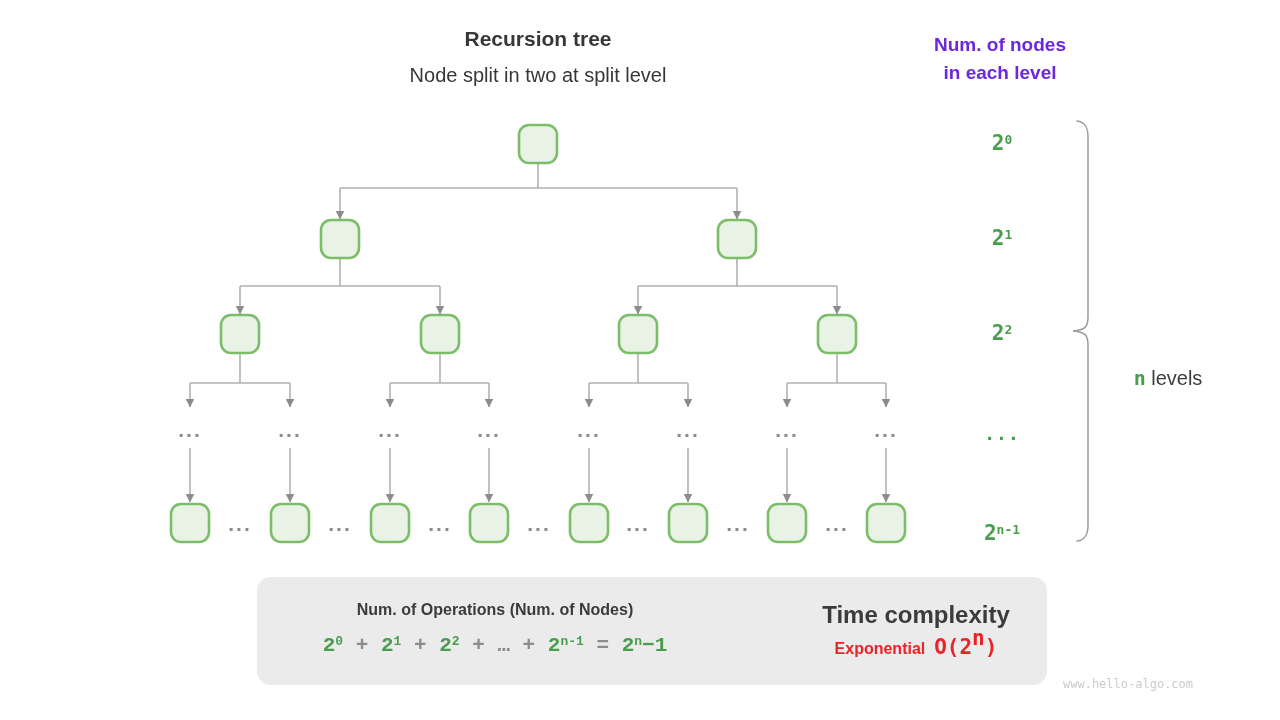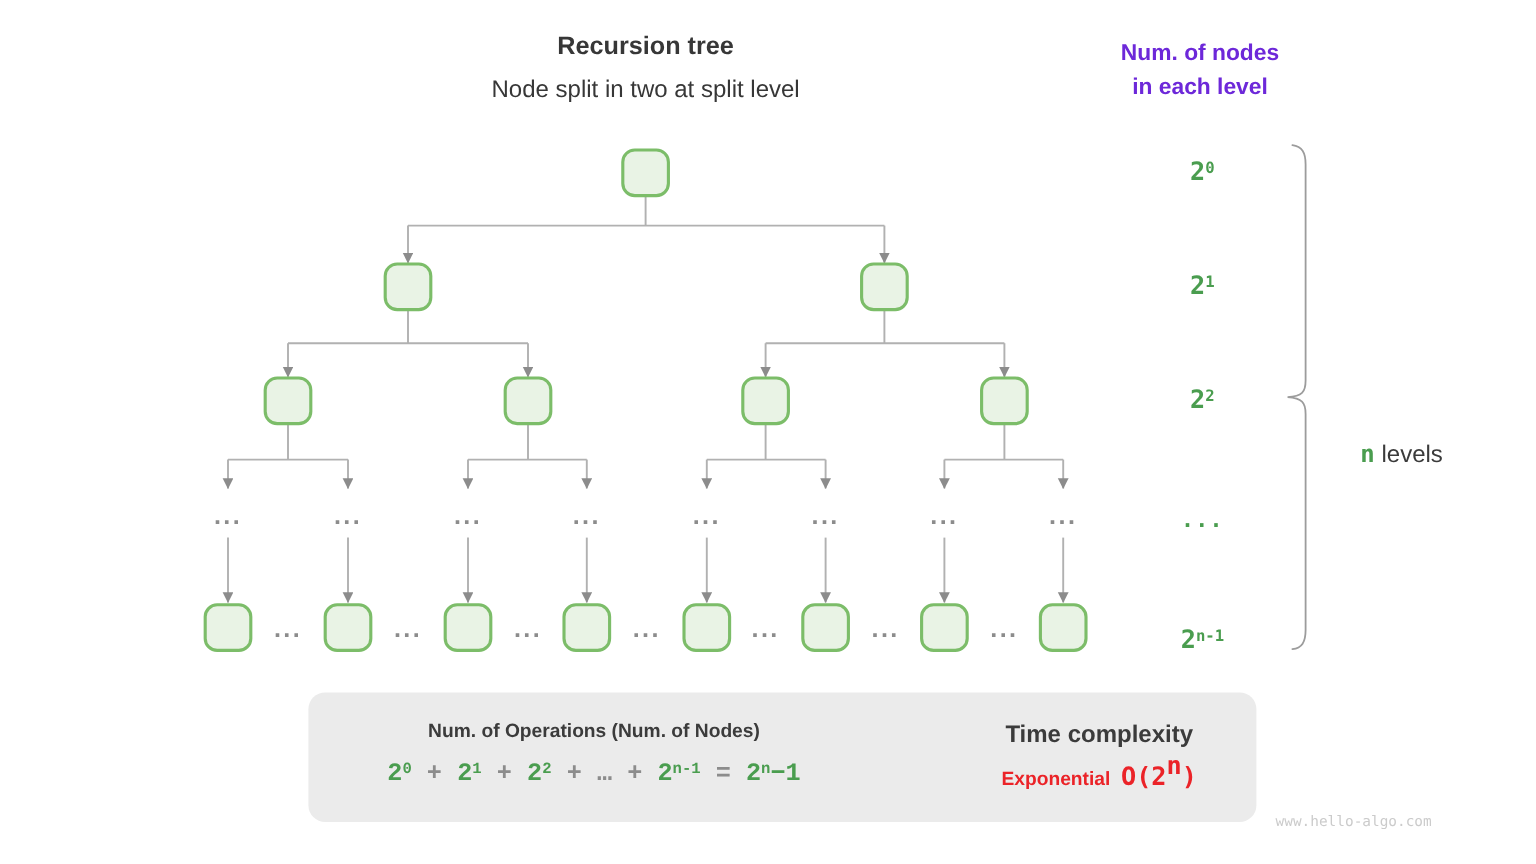--- a/index.html
+++ b/index.html
@@ -17,21 +17,21 @@
   .level-label.dots{font-size:18px;letter-spacing:1px;}
   .brace-label{left:1103px;top:306px;width:130px;text-align:center;font-size:20px;
                color:#3b3b3b;line-height:29px;white-space:pre;}
   .brace-label .green{font-family:"DejaVu Sans Mono",monospace;font-weight:bold;}
   .summary-box{left:257px;top:577px;width:790px;height:108px;background:#ebebeb;border-radius:14px;}
   .box-left-title{left:275px;top:601px;width:440px;text-align:center;font-size:16px;
                   font-weight:bold;color:#3b3b3b;}
   .formula{left:275px;top:634px;width:440px;text-align:center;font-family:Liberation Mono, monospace;
            font-weight:bold;font-size:21px;white-space:pre;}
   .formula sup{font-size:13px;}
-  .box-right-title{left:806px;top:601px;width:220px;text-align:center;font-size:20px;
+  .box-right-title{left:806px;top:601px;width:220px;text-align:center;font-size:24px;
                    font-weight:bold;color:#3b3b3b;}
   .complexity{left:806px;top:635px;width:220px;text-align:center;font-weight:bold;white-space:pre;}
   .complexity .sans{font-size:16px;}
   .complexity .mono{font-family:"DejaVu Sans Mono",monospace;font-size:21px;}
   .complexity sup{font-size:13px;}
   .green{color:#4a9d4f;}
   .gray{color:#8c8c8c;}
   .red{color:#eb2328;}
   .watermark{left:1063px;top:677px;width:200px;font-family:"DejaVu Sans Mono",monospace;
              font-size:12px;color:#cbcbcb;}

